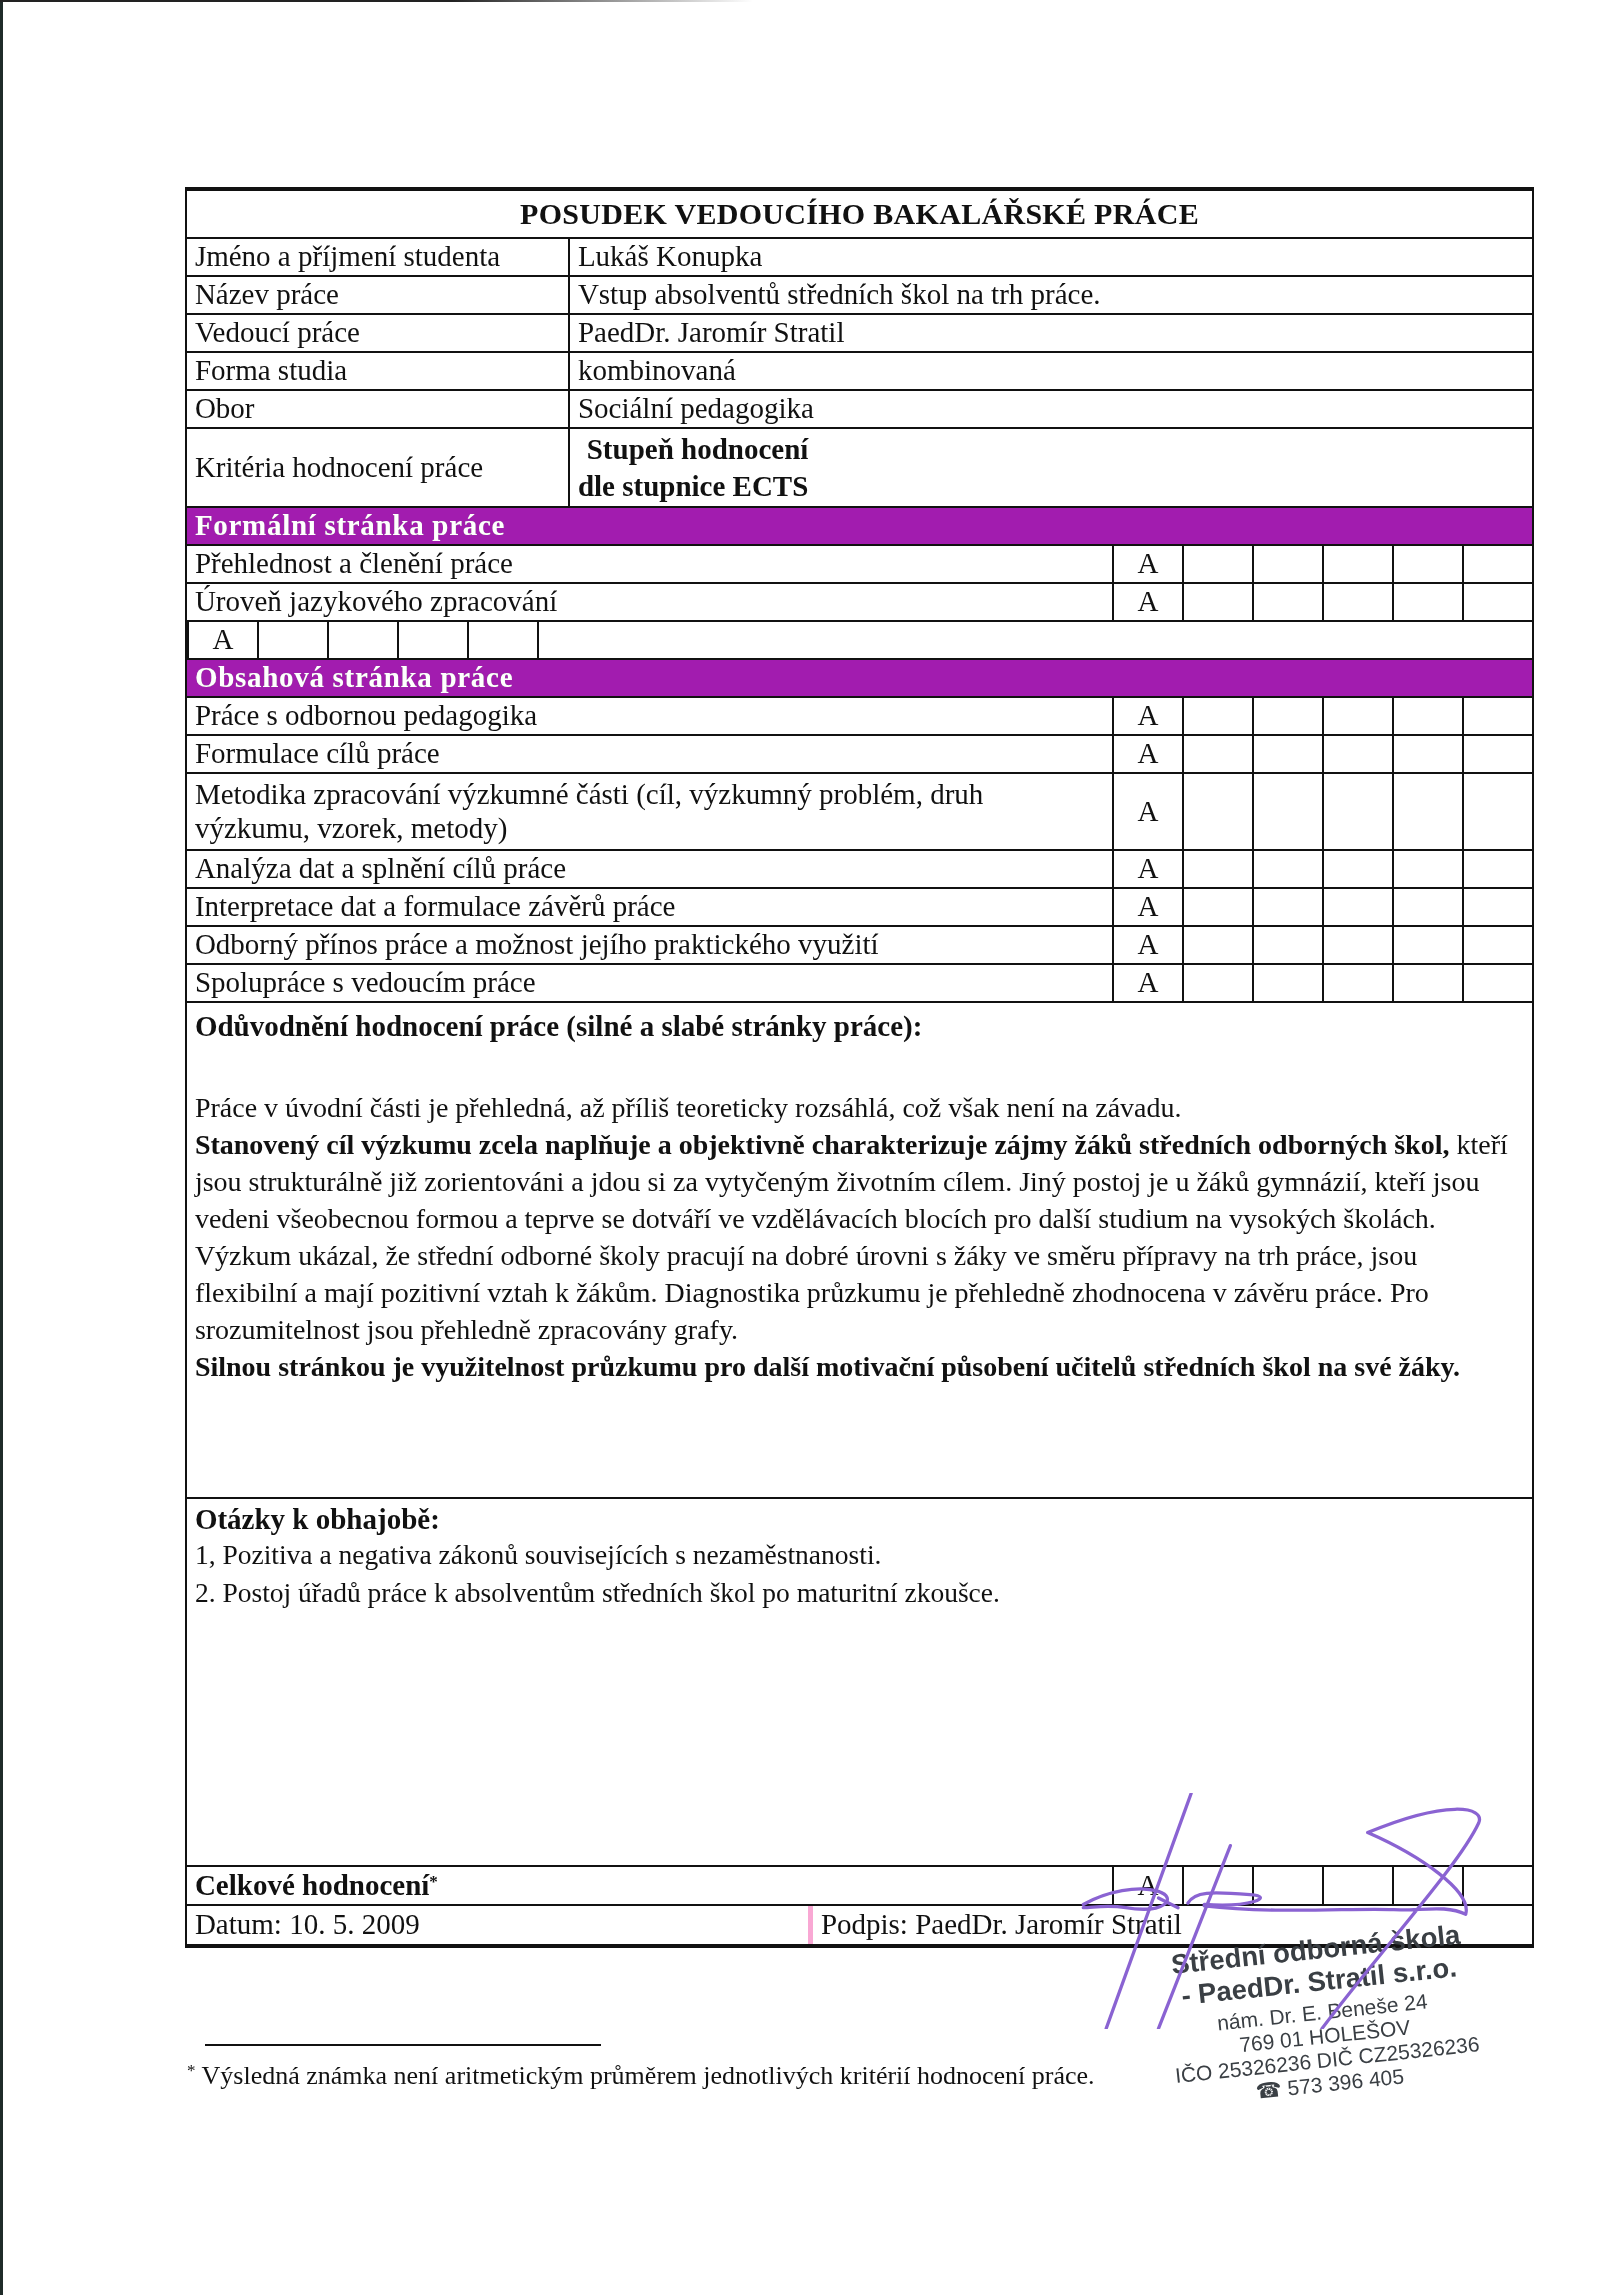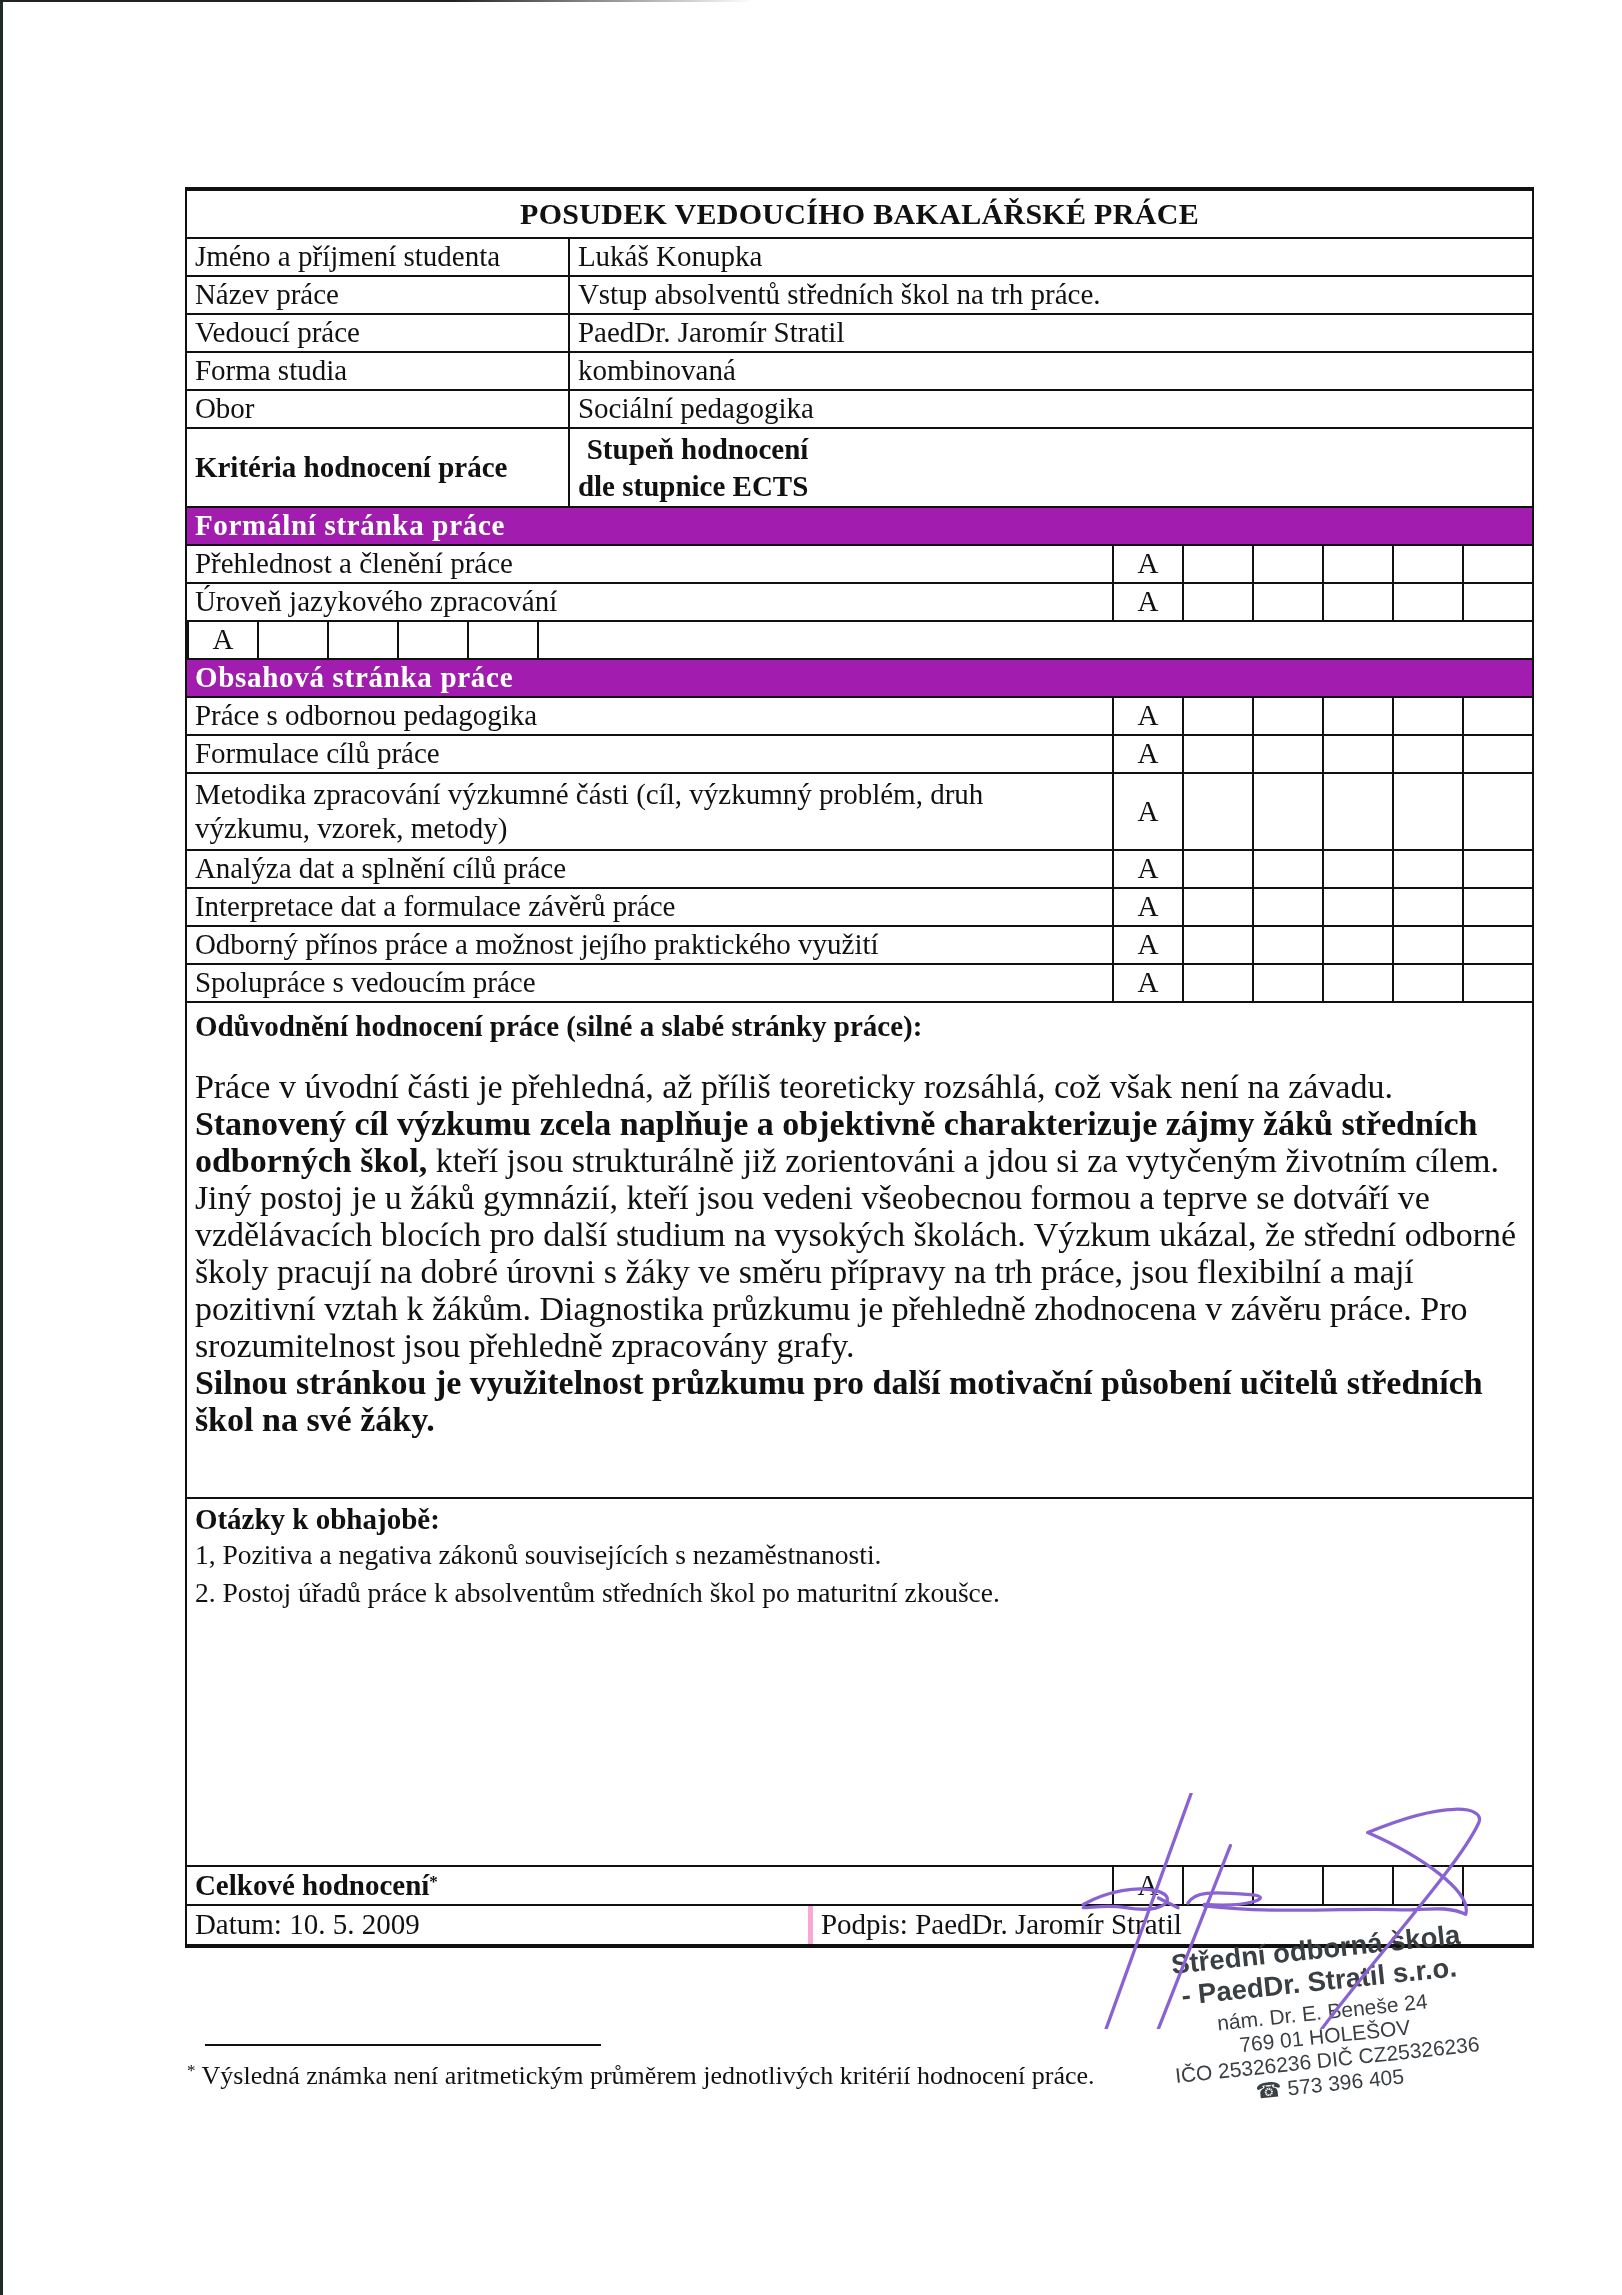--- a/index.html
+++ b/index.html
@@ -17,34 +17,34 @@
   .row:last-child { border-bottom:none; }
   .cell { box-sizing:border-box; padding:0 7.9px; display:flex; align-items:center; font-size:29px; line-height:1.15; }
   .title-row { height:48px; justify-content:center; }
   .title { font-weight:bold; font-size:30px; letter-spacing:0.3px; width:100%; text-align:center; justify-content:center; }
 
   .info-row { height:38px; }
   .info-label { width:383px; border-right:2px solid #111; }
   .info-value { flex:1; }
 
   .crit-head { height:79px; }
-  .crit-head .info-label { font-weight:bold; }
+  .crit-head .info-label { font-weight:normal; }
   .crit-head .grade-head { flex:1; justify-content:flex-start; text-align:right; font-weight:bold; font-size:29px; line-height:1.25; padding-right:5.2px; }
 
   .section-row { height:38px; background:#a21caf; }
   .section-label { color:#ffffff; font-weight:bold; font-size:29px; letter-spacing:0.7px; text-shadow:0 0 0.7px #777; }
 
   .crit-row { height:38px; }
   .crit-row.tall { height:77px; }
   .crit-label { flex:1; align-items:center; }
   .grade-cell { width:70px; border-left:2px solid #111; justify-content:center; padding:0; font-size:29px; }
 
   .just-block { height:496px; display:block; padding:6.5px 7.9px 0 7.9px; border-bottom:2px solid #111; }
   .just-title { font-weight:bold; font-size:29px; display:block; }
-  .just-text { font-size:34px; line-height:37px; margin-top:25px; }
+  .just-text { font-size:28px; line-height:37px; margin-top:46px; }
   .just-text b { font-weight:bold; }
 
   .q-block { height:368px; display:block; padding:3.9px 7.9px 0 7.9px; border-bottom:2px solid #111; }
   .q-title { font-weight:bold; font-size:29px; display:block; }
   .q-item { font-size:27.5px; line-height:38px; display:block; }
 
   .total-row { height:39px; }
   .sup { font-size:17px; vertical-align:top; position:relative; top:-3.9px; }
   .date-row { height:38px; border-bottom:none; }
   .date-cell { width:626px; border-right:5px solid #f9a8d4; }

